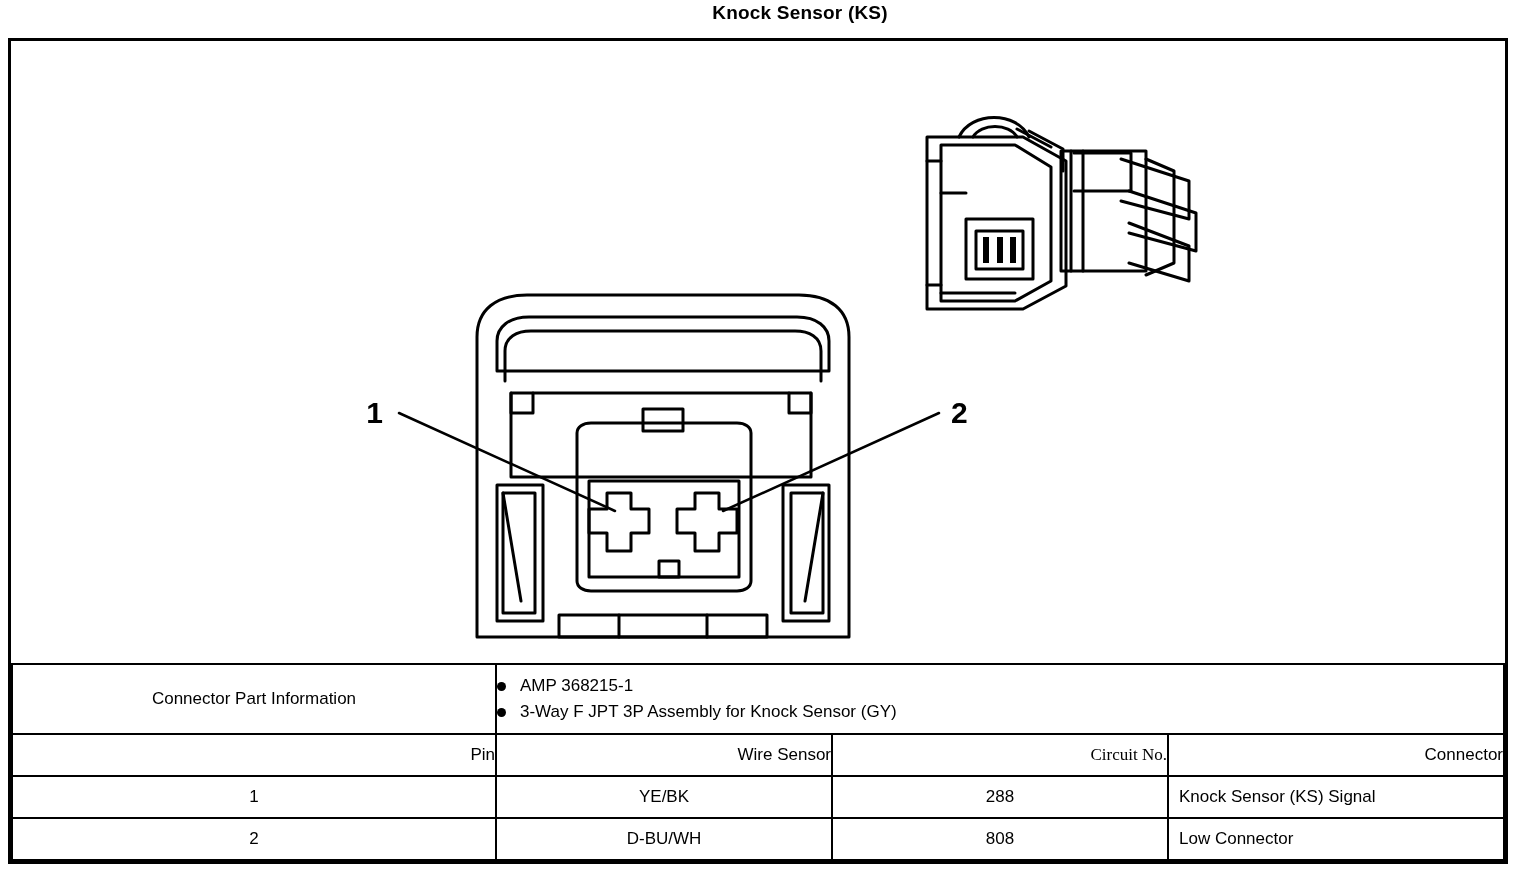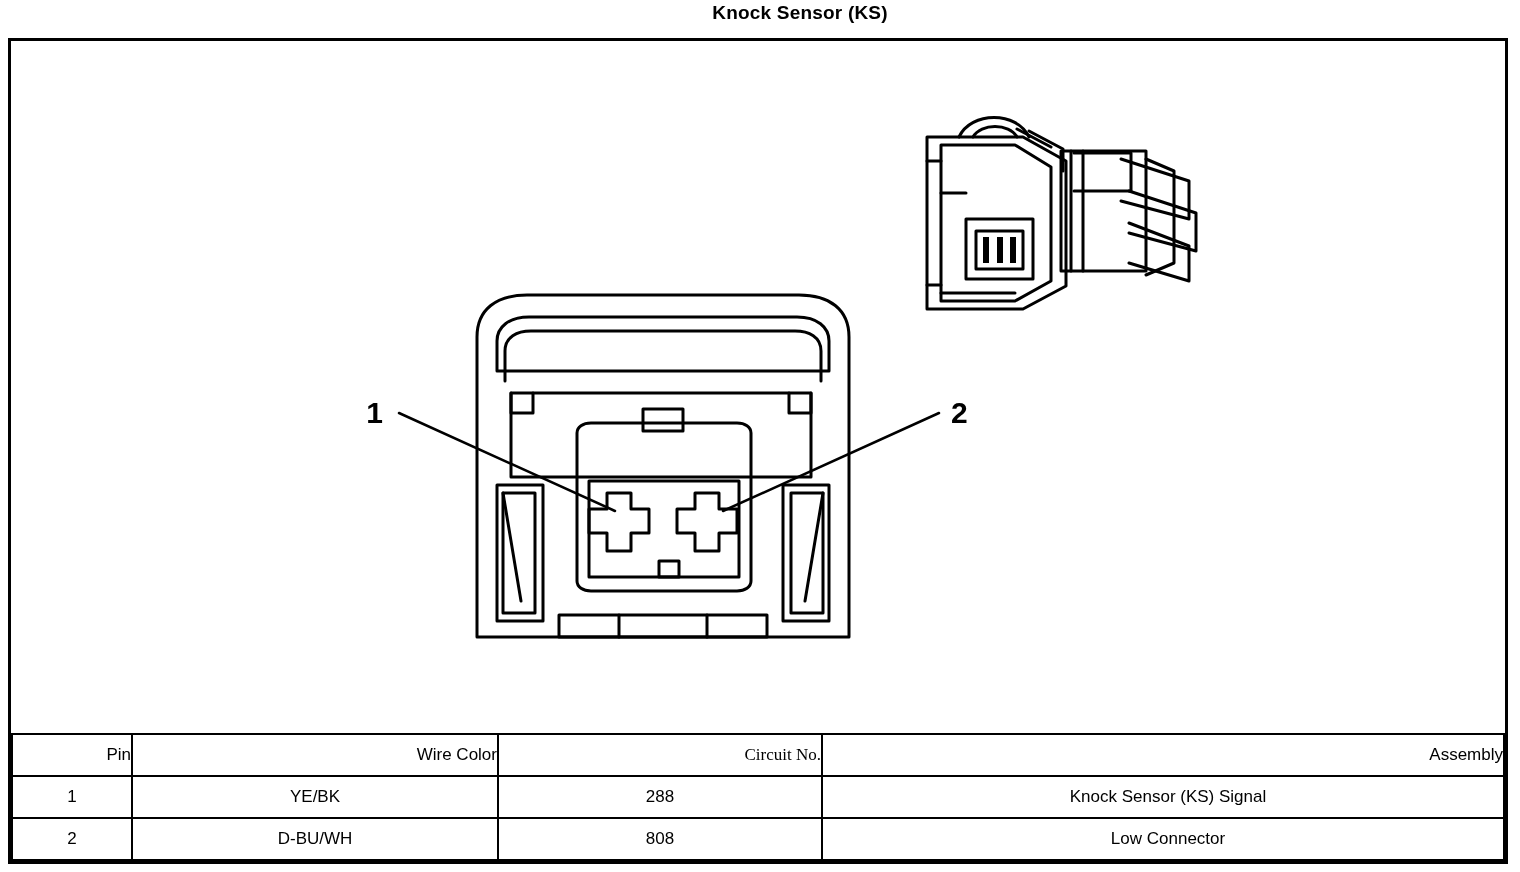--- a/index.html
+++ b/index.html
@@ -93,21 +93,21 @@
     text-align: right;
     font-weight: bold;
     font-size: 17px;
   }
   .row-cell {
     height: 40px;
     text-align: center;
     font-size: 17px;
   }
   .row-cell.fn {
-    text-align: center;
+    text-align: left;
     padding-left: 10px;
   }
   .col-pin { width: 118px; }
   .col-wire { width: 364px; }
   .col-circ { width: 322px; font-family: Liberation Serif, serif; }
   .col-fn { width: auto; }
 </style>
 </head>
 <body>
 
@@ -192,25 +192,38 @@
           <path d="M928 372 L 712 470" stroke-width="2.5"></path>
         </g>
 
         <text x="372" y="382" font-family="Liberation Sans, sans-serif" font-size="30" font-weight="bold" text-anchor="end" fill="#000">1</text>
         <text x="940" y="382" font-family="Liberation Sans, sans-serif" font-size="30" font-weight="bold" text-anchor="start" fill="#000">2</text>
       </svg>
     </div>
 
     <table class="info-table">
       <tbody>
+          <tr>
+        <td class="cpi-label">Connector Part Information</td>
+        <td class="cpi-list" colspan="3">
+          <div class="li">
+            <span class="bullet"></span>
+            <span>AMP 368215-1</span>
+          </div>
+          <div class="li">
+            <span class="bullet"></span>
+            <span>3-Way F JPT 3P Assembly for Knock Sensor (GY)</span>
+          </div>
+        </td>
+      </tr>
       <tr>
         <td class="hdr col-pin">Pin</td>
-        <td class="hdr col-wire">Wire Color</td>
+        <td class="hdr col-wire">Wire Sensor</td>
         <td class="hdr col-circ">Circuit No.</td>
-        <td class="hdr col-fn">Assembly</td>
+        <td class="hdr col-fn">Connector</td>
       </tr>
       <tr>
         <td class="row-cell">1</td>
         <td class="row-cell">YE/BK</td>
         <td class="row-cell">288</td>
         <td class="row-cell fn">Knock Sensor (KS) Signal</td>
       </tr>
       <tr>
         <td class="row-cell">2</td>
         <td class="row-cell">D-BU/WH</td>

